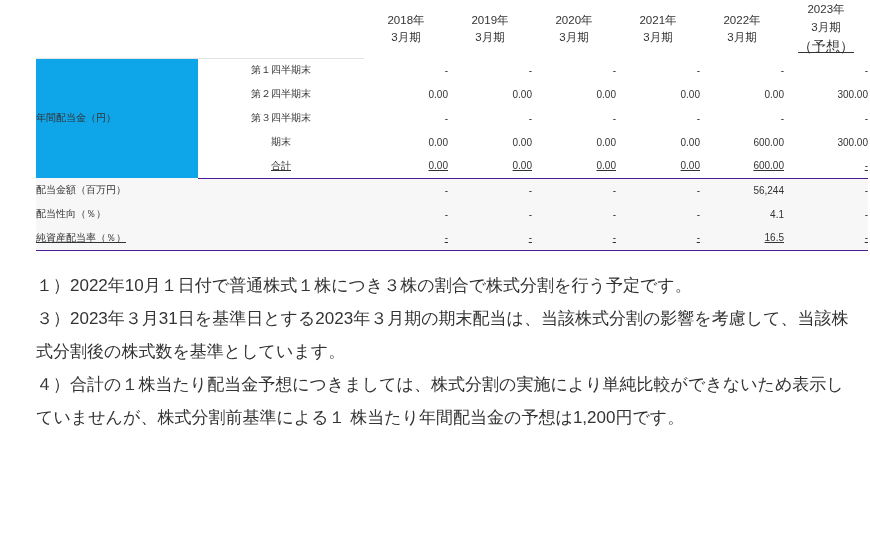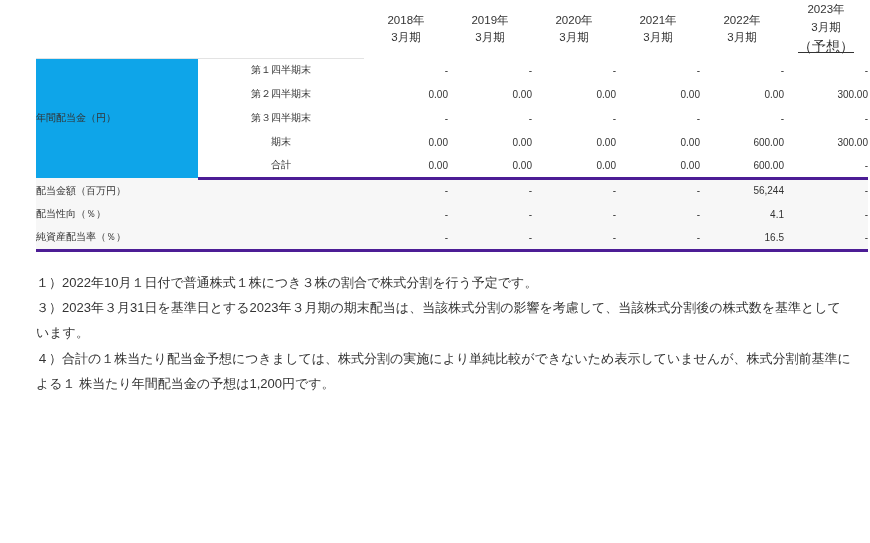--- a/index.html
+++ b/index.html
@@ -73,33 +73,33 @@
     text-align: center;
     color: #333;
   }
   td.val {
     text-align: right;
     color: #333;
     padding-right: 14px;
   }
   tr.shade td { background: #f7f7f7; }
   tr.plain td { background: #ffffff; }
-  tbody tr.bottomline td { border-bottom: 3px solid #4c1d95; }
+  tbody tr.bottomline td { border-bottom: 1px solid #4c1d95; text-decoration: underline; }
 
   td.rowgroup.leftcell { background: #0ea5e9; }
   td.singlelabel {
     text-align: left;
     padding-left: 14px;
     background: #f7f7f7;
   }
 
   .notes {
     margin: 18px 0 0 36px;
     width: 818px;
-    font-size: 13px;
+    font-size: 17px;
     line-height: 1.95;
     color: #333;
   }
   .notes div { white-space: normal; }
 </style>
 </head>
 <body>
 
 <div class="page">
 

